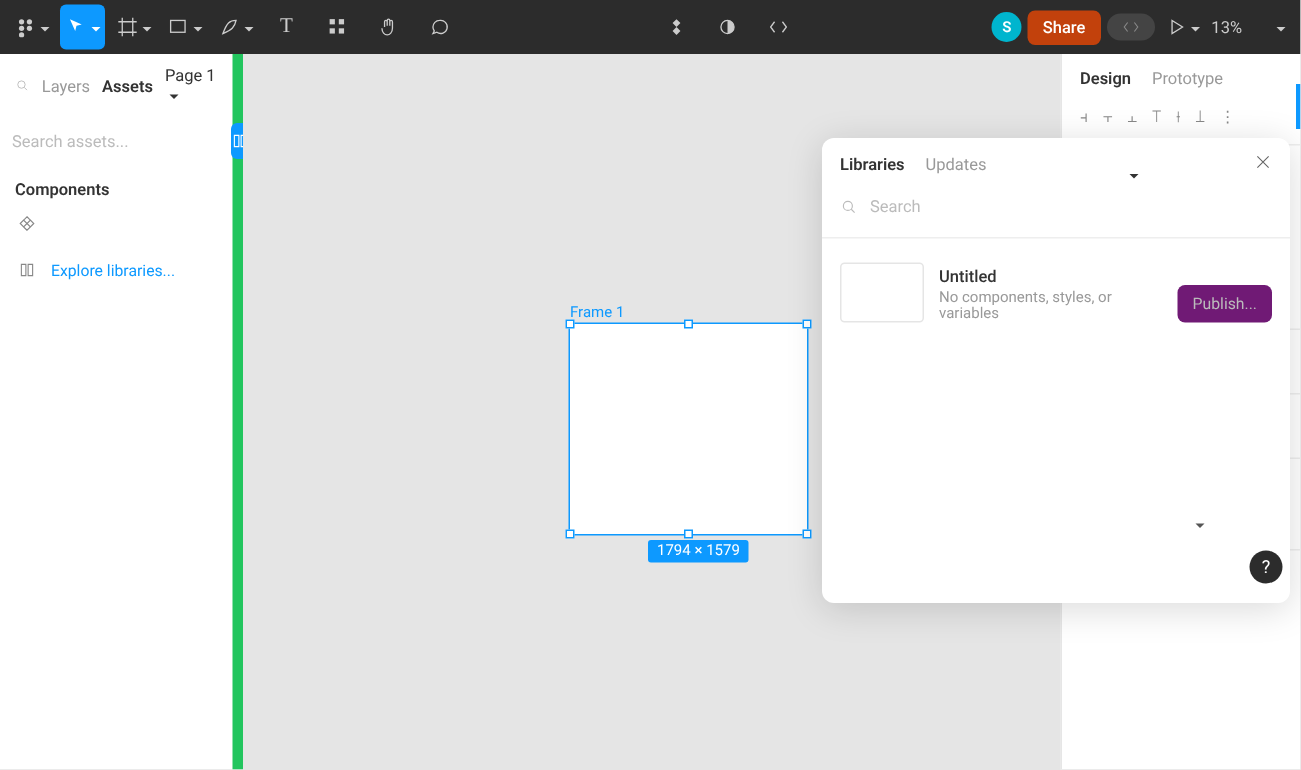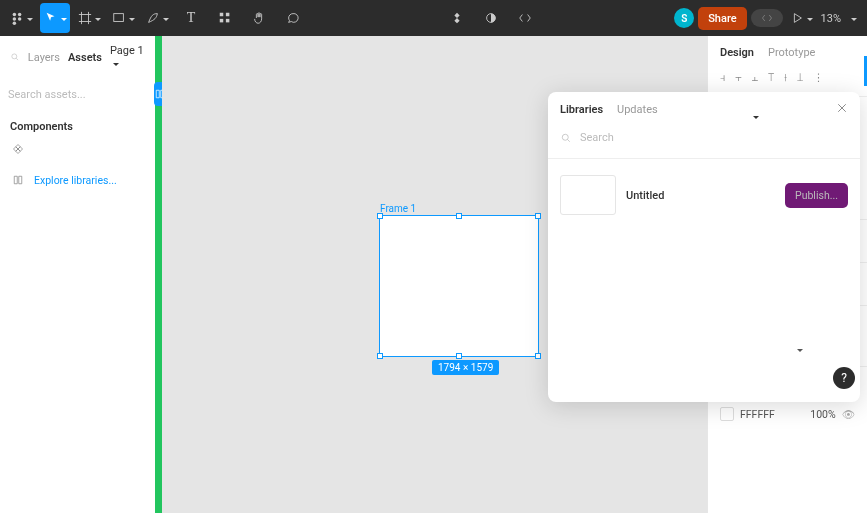--- a/index.html
+++ b/index.html
@@ -4,21 +4,21 @@
 <style>
   * { box-sizing: border-box; margin: 0; padding: 0; font-family: -apple-system, BlinkMacSystemFont, "Segoe UI", Roboto, sans-serif; }
   body { width: 867px; height: 513px; overflow: hidden; background: #e5e5e5; position: relative; font-size: 11px; color: #333; }
   .toolbar { height: 36px; background: #2c2c2c; display: flex; align-items: center; padding: 0 6px; gap: 4px; }
   .tb-btn { width: 30px; height: 30px; display: flex; align-items: center; justify-content: center; border-radius: 4px; cursor: pointer; color: #ccc; }
   .tb-btn.active { background: #0d99ff; color: #fff; }
   .tb-spacer { flex: 1; }
   .avatar { width: 20px; height: 20px; border-radius: 50%; background: #00b5ce; color:#fff; font-size:10px; display:flex; align-items:center; justify-content:center; font-weight:600; }
   .share-btn { background: #c2410c; color: #fff; border-radius: 5px; padding: 5px 10px; font-size: 11px; font-weight: 500; cursor: pointer; }
   .dev-toggle { width: 32px; height: 18px; background: #444; border-radius: 9px; position: relative; display:flex; align-items:center; justify-content:center; color:#888;}
-  .zoom { color: #ccc; font-size: 11px; display: flex; align-items: center; gap: 7px; padding-right:4px;}
+  .zoom { color: #ccc; font-size: 11px; display: flex; align-items: center; gap: 20px; padding-right:4px;}
   .chevdown::after{content:"";display:inline-block;border:3px solid transparent;border-top-color:currentColor;margin-left:3px;transform:translateY(2px);}
   .main { display: flex; height: calc(100% - 36px); }
   .left-panel { width: 162px; background: #fff; border-right: 7px solid #22c55e; display: flex; flex-direction: column; }
   .lp-top { display:flex; align-items:center; padding:8px 10px; gap:8px;}
   .lp-tab { color:#999; cursor:pointer; font-size:11px;}
   .lp-tab.active{ color:#333; font-weight:600;}
   .lp-page{ margin-left:auto; font-size:11px; color:#333; cursor:pointer;}
   .lp-search{ display:flex; align-items:center; padding:4px 8px; gap:6px;}
   .lp-search input{ flex:1; border:none; outline:none; font-size:11px; color:#333; }
   .lp-search input::placeholder{color:#bbb;}
@@ -33,21 +33,21 @@
   .handle{ position:absolute; width:6px; height:6px; background:#fff; border:1px solid #0d99ff;}
   .dims-badge{ position:absolute; left:270px; top:324px; background:#0d99ff; color:#fff; font-size:10px; padding:2px 6px; border-radius:2px;}
   .popover{ position:absolute; left:386px; top:56px; width:312px; height:310px; background:#fff; border-radius:8px; box-shadow:0 4px 24px rgba(0,0,0,0.15); display:flex; flex-direction:column;}
   .pop-head{ display:flex; align-items:center; padding:10px 12px; gap:14px;}
   .pop-tab{ font-size:11px; color:#999; cursor:pointer;}
   .pop-tab.active{ color:#333; font-weight:600;}
   .pop-close{ margin-left:auto; cursor:pointer; color:#666;}
   .pop-search{ display:flex; align-items:center; padding:4px 12px 8px; gap:8px; color:#bbb;}
   .pop-search input{ border:none; outline:none; flex:1; font-size:11px;}
   .pop-search input::placeholder{color:#bbb;}
-  .pop-row{ display:flex; align-items:center; padding:10px 12px; gap:10px;}
+  .pop-row{ display:flex; align-items:flex-end; padding:10px 12px; gap:10px;}
   .thumb{ width:56px; height:40px; border:1px solid #e5e5e5; border-radius:3px; background:#fff;}
   .pop-meta{ flex:1;}
   .pop-meta .t{ font-size:11px; font-weight:500; color:#333;}
   .pop-meta .s{ font-size:10px; color:#999; margin-top:2px;}
   .publish-btn{ background:#701a75; color:#bbb; border-radius:5px; padding:6px 10px; font-size:10.5px;}
   .right-panel{ width:160px; background:#fff; border-left:1px solid #e6e6e6; overflow:hidden auto; padding-bottom:30px;}
   .rp-tabs{ display:flex; gap:14px; padding:10px 12px 6px;}
   .rp-tab{ font-size:11px; color:#999; cursor:pointer;}
   .rp-tab.active{ color:#333; font-weight:600;}
   .rp-row{ display:flex; align-items:center; gap:6px; padding:4px 12px; font-size:10.5px; color:#555;}
@@ -226,20 +226,21 @@
             <circle cx="7" cy="7" r="4" stroke="#bbb" fill="none"></circle>
             <path d="M10 10l3 3" stroke="#bbb"></path>
           </svg>
         <input placeholder="Search" style="">
       </div>
       <div class="rp-divider"></div>
       <div class="pop-row">
         <div class="thumb"></div>
         <div class="pop-meta">
           <div class="t">Untitled</div>
+          <div class="s">No components, styles, or variables</div>
         </div>
         <div class="publish-btn">Publish...</div>
       </div>
     </div>
   </div>
 
   <div class="right-panel">
     <div class="rp-tabs">
       <span class="rp-tab active">Design</span>
       <span class="rp-tab">Prototype</span>
@@ -307,23 +308,17 @@
       <span style="color:#aaa">👁</span>
     </div>
     <div class="rp-divider"></div>
     <div class="rp-section-head">
       <span>Fill</span>
       <span style="display:flex;gap:8px;color:#999">
         <span>∷</span>
         <span class="plus">+</span>
       </span>
     </div>
-    <div class="rp-row">
-      <span class="swatch"></span>
-      <span>FFFFFF</span>
-      <span style="margin-left:auto">100%</span>
-      <span style="color:#aaa">👁</span>
-    </div>
   </div>
 </div>
 
 <div class="right-accent"></div>
 <div class="help-fab">?</div>
 
 </body></html>

